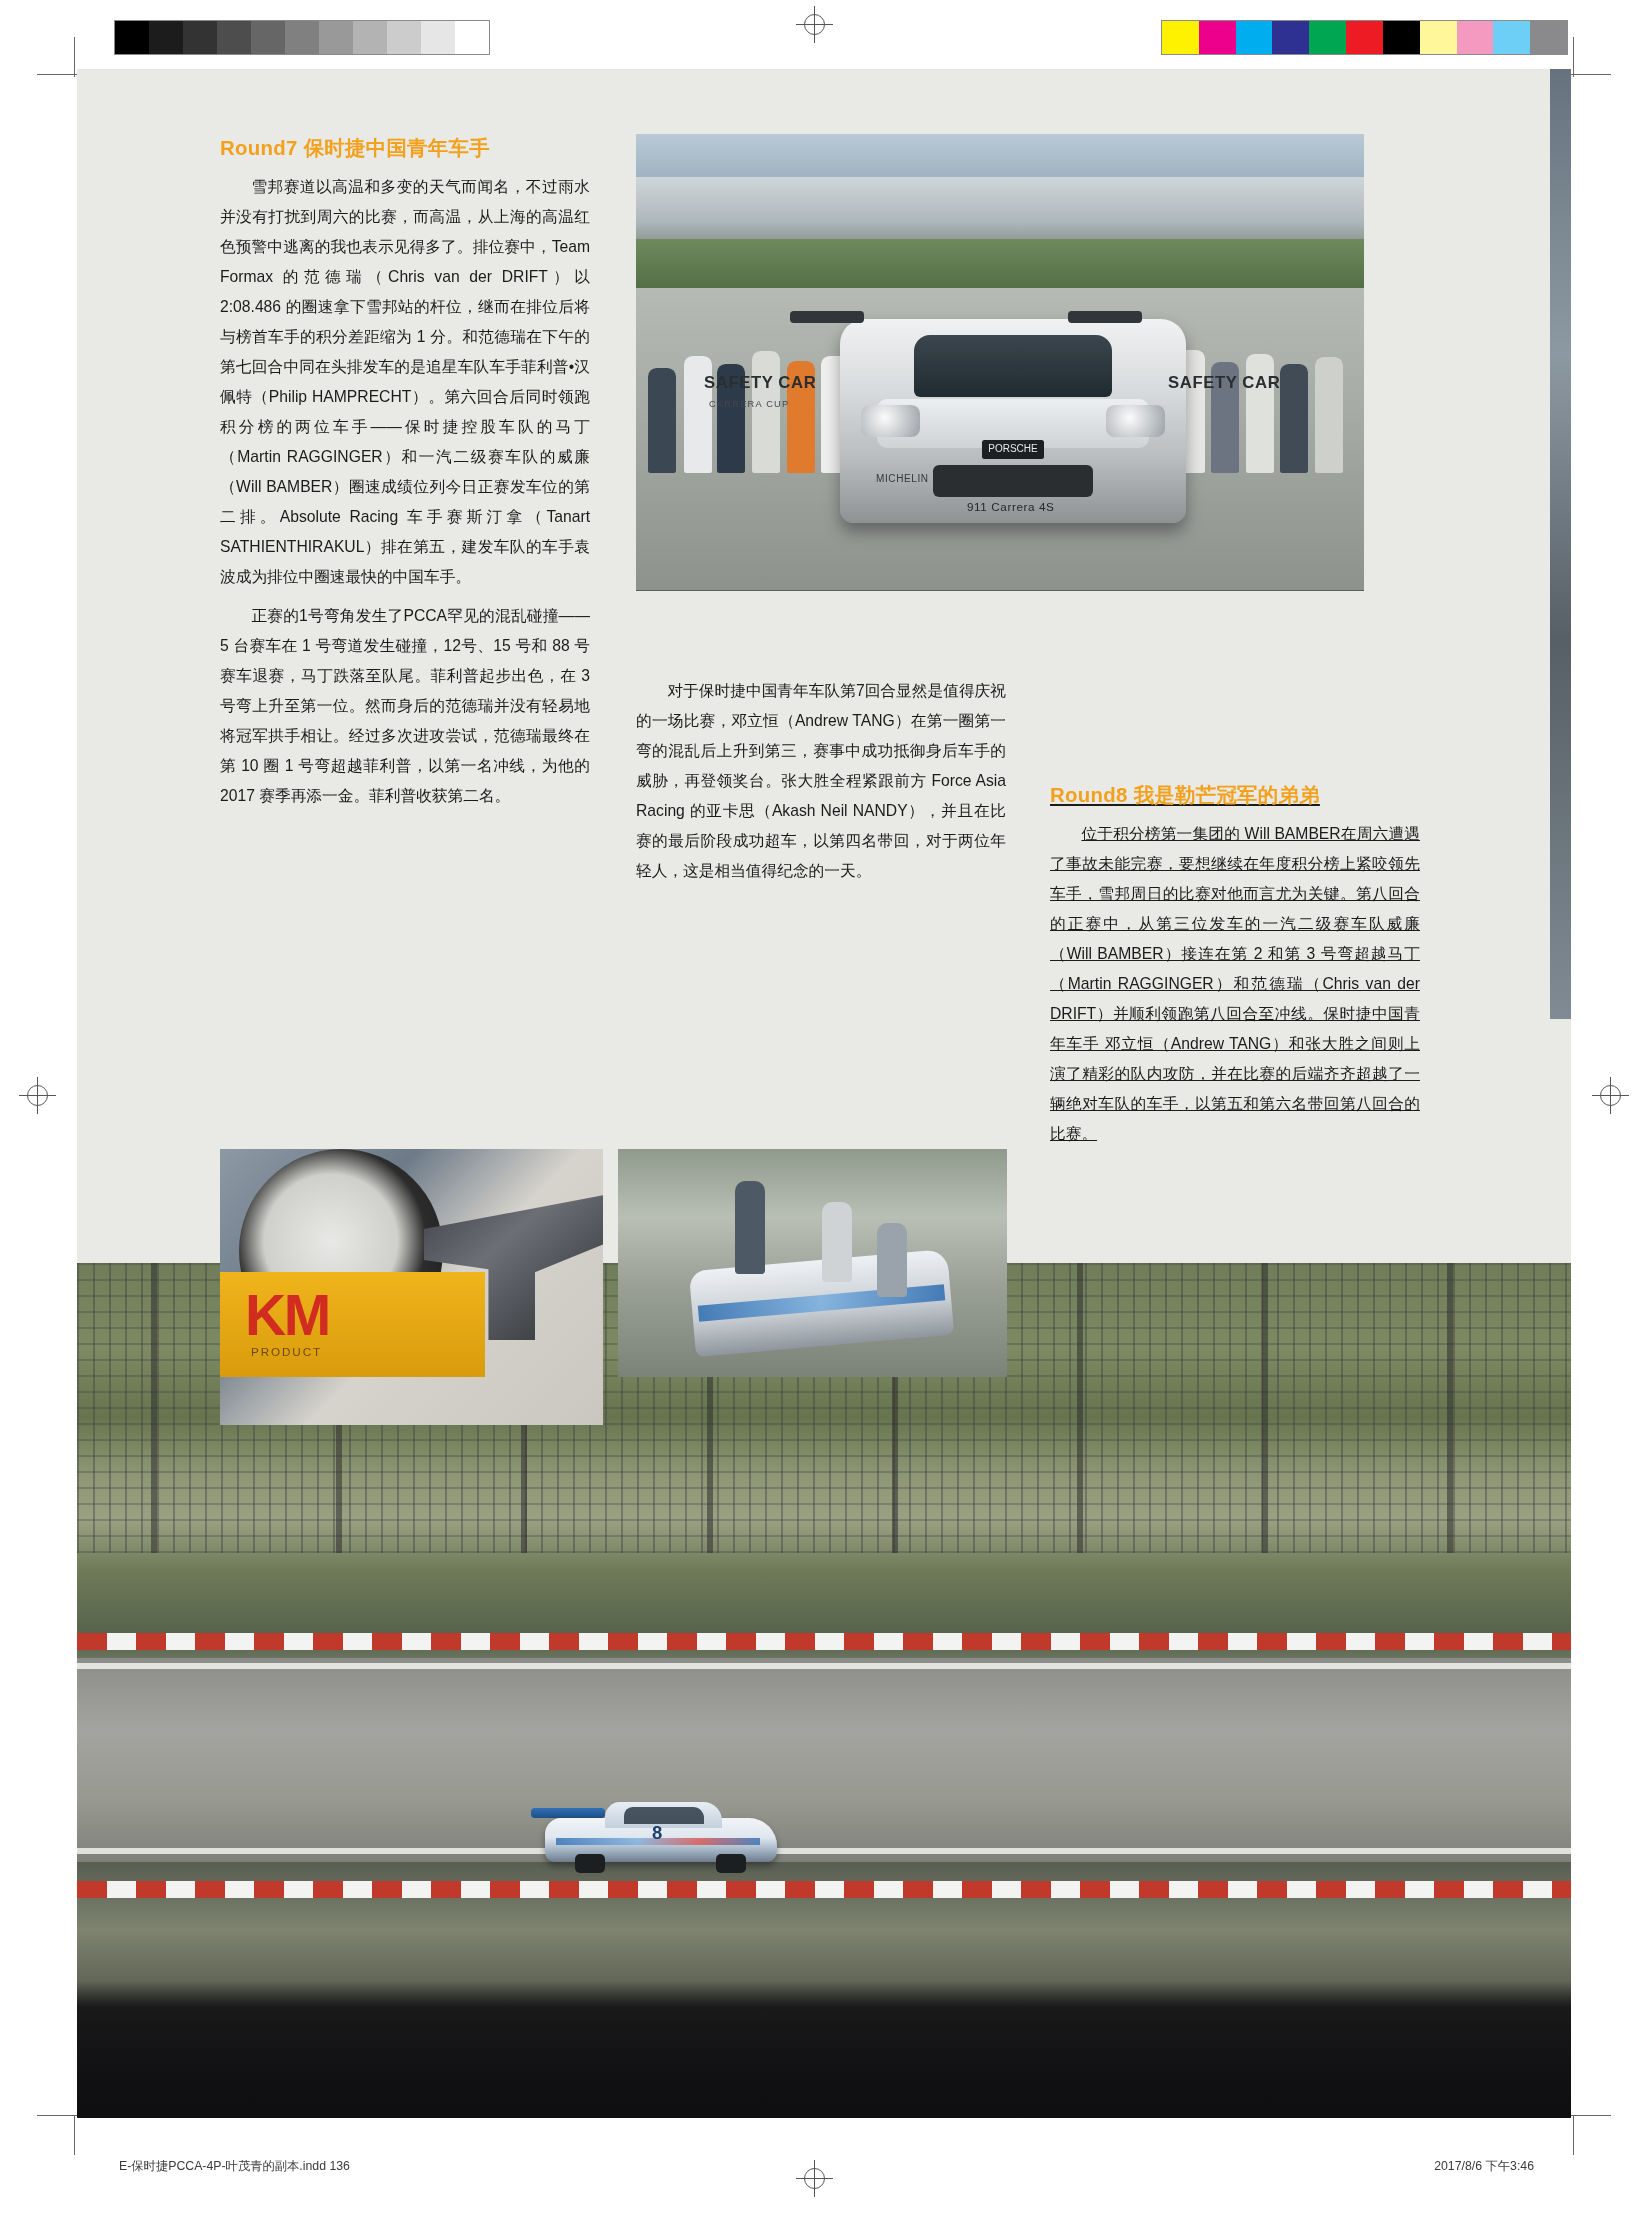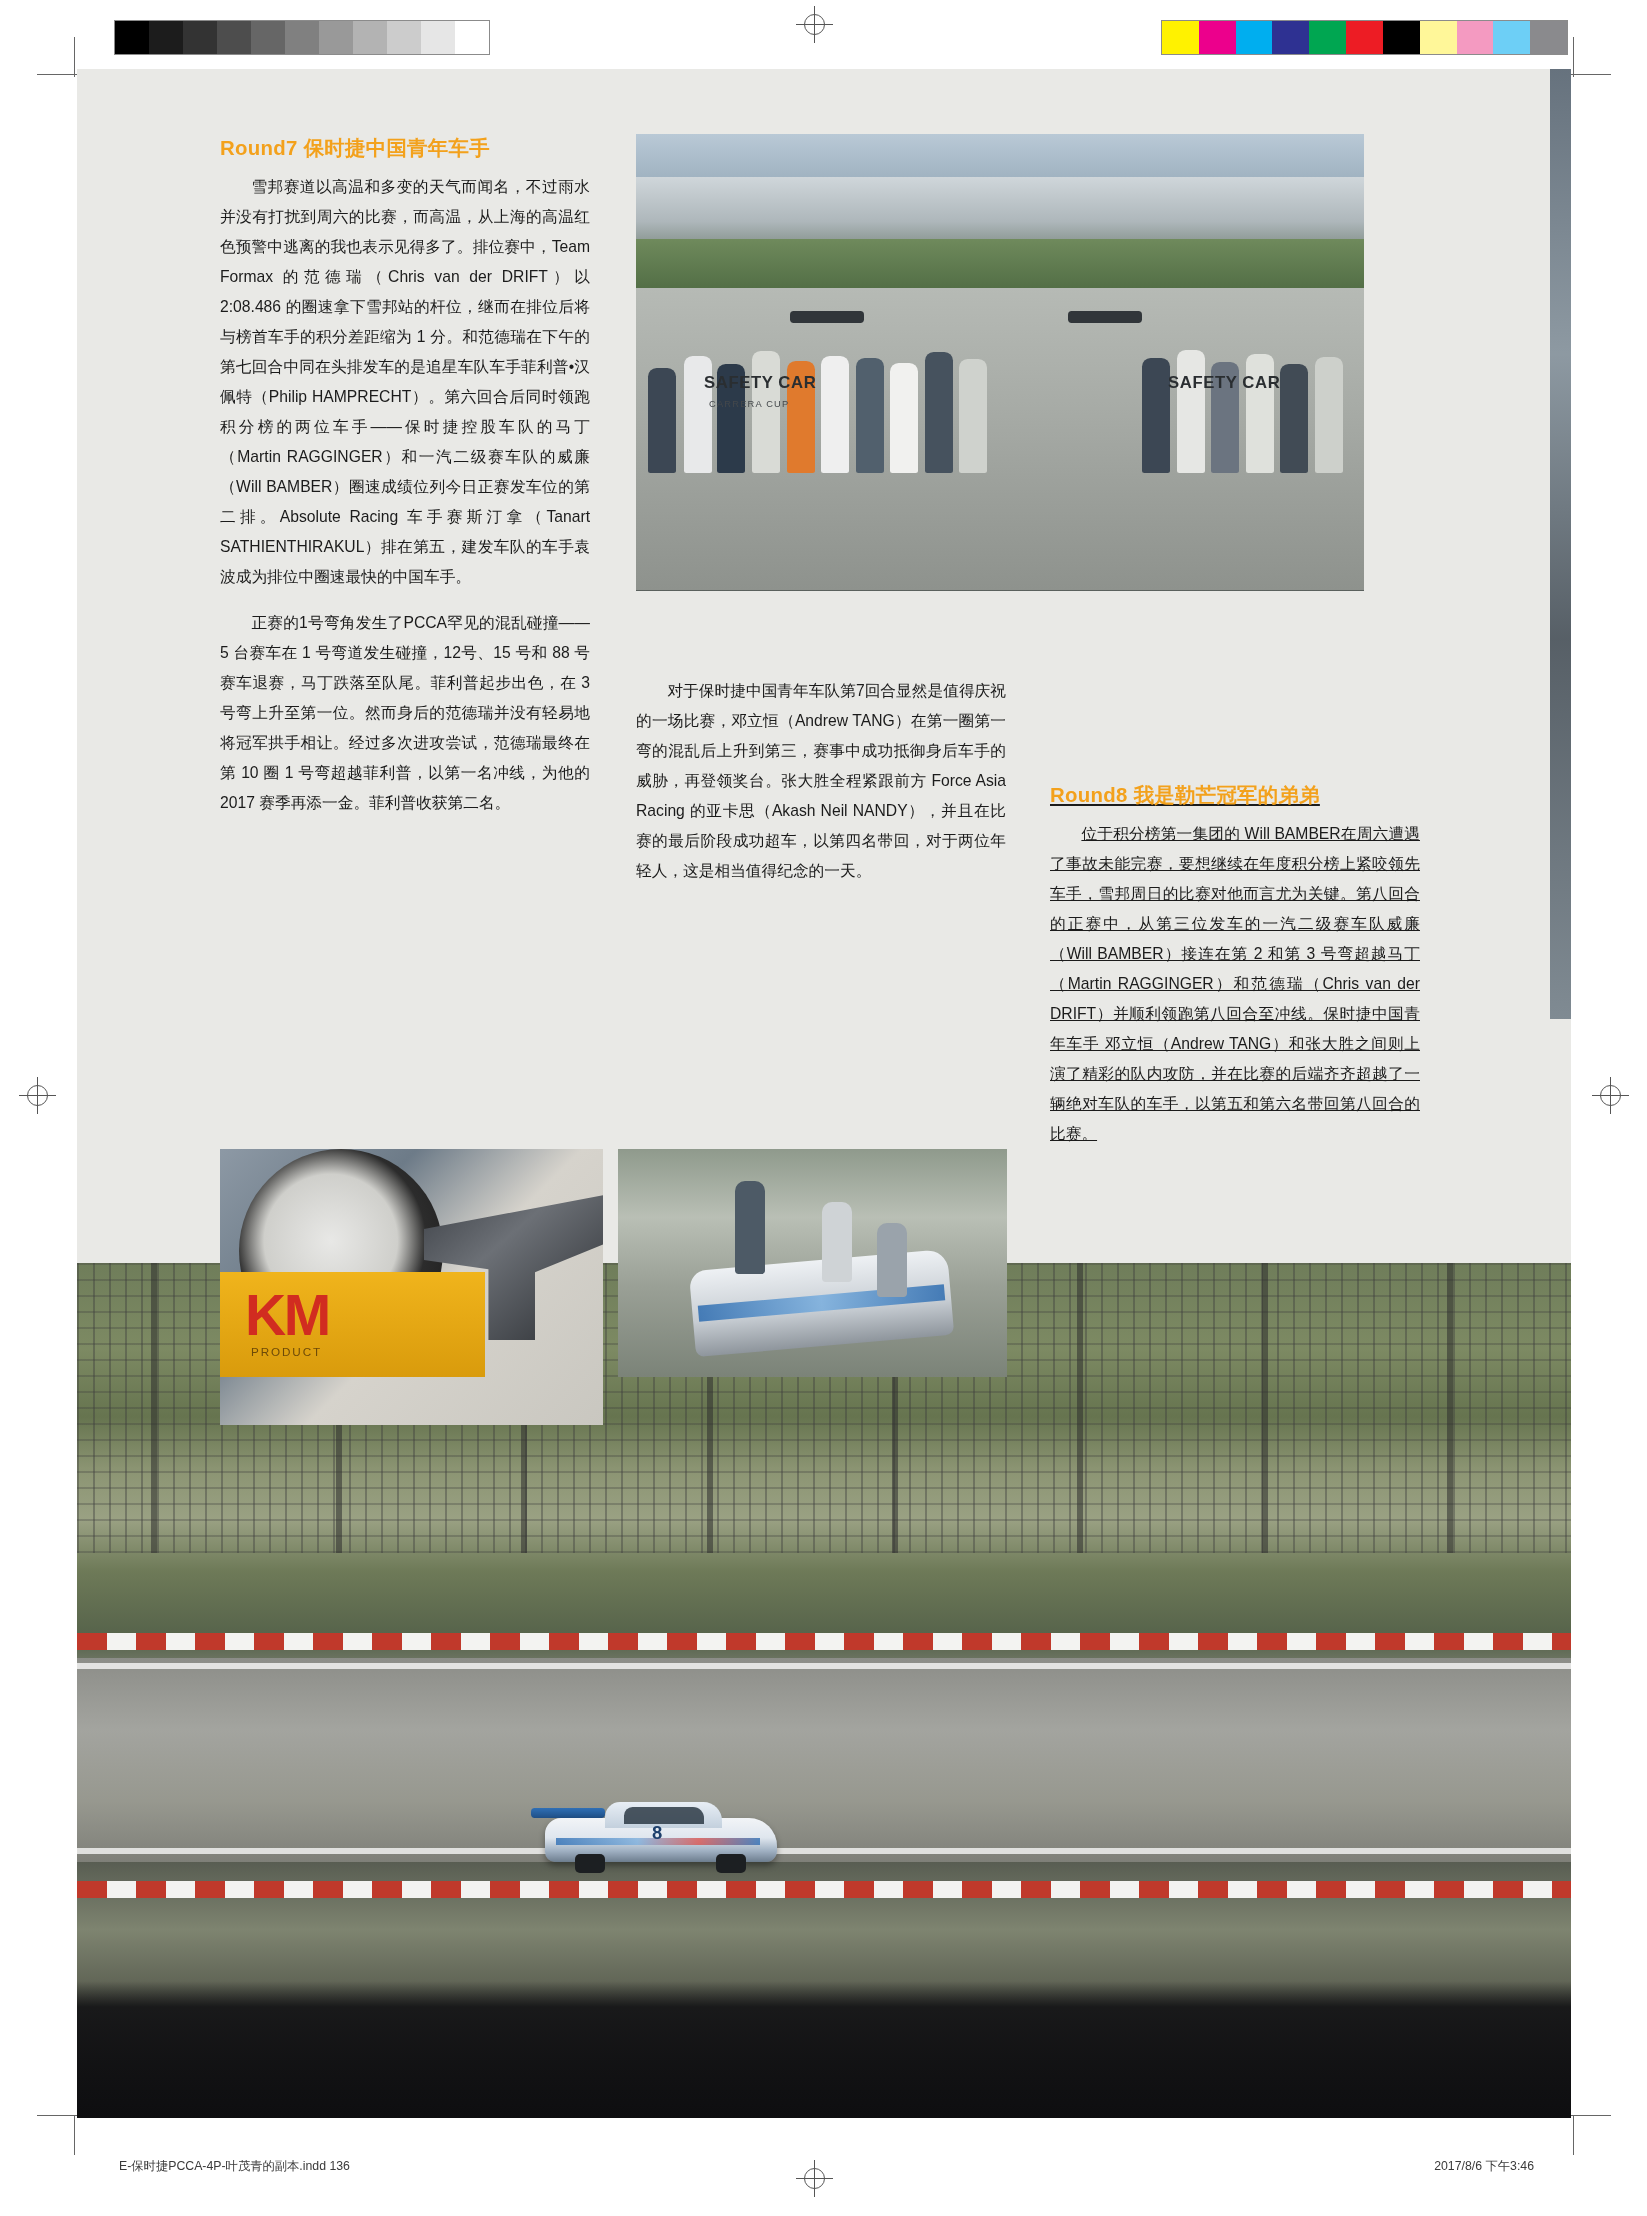--- a/index.html
+++ b/index.html
@@ -376,21 +376,21 @@
     line-height: 30px;
     text-align: justify;
     text-justify: inter-ideograph;
     margin: 0 0 1.2px 0;
     text-indent: 2em;
   }
   .col1 { left: 219px; top: 135px; width: 370px; }
   .col2 { left: 636px; top: 676px; width: 370px; }
   .col3 { left: 1049px; top: 676px; width: 370px; text-decoration: underline; }
 
-  .col1 .para2 { margin-top: 16px; }
+  .col1 .para2 { margin-top: 9px; }
 
   
   .footer-left {
     position: absolute;
     left: 119px;
     bottom: 41px;
     font-size: 12.3px;
     color: #3a3a3a;
   }
   .footer-right {
@@ -524,20 +524,30 @@
         <div class="p" style="left:289px; height:121px; background:#46525e;"></div>
         <div class="p" style="left:323px; height:114px; background:#cfd2cd;"></div>
         <div class="p" style="left:506px; height:115px; background:#3c4754;"></div>
         <div class="p" style="left:541px; height:123px; background:#e6e7e4;"></div>
         <div class="p" style="left:575px; height:111px; background:#6b7480;"></div>
         <div class="p" style="left:610px; height:119px; background:#dfe1dc;"></div>
         <div class="p" style="left:644px; height:109px; background:#414b55;"></div>
         <div class="p" style="left:679px; height:116px; background:#cdd0cb;"></div>
       </div>
 
+      <div class="sc-car">
+        <div class="sc-windshield"></div>
+        <div class="sc-hood"></div>
+        <div class="sc-light" style="left:21px;"></div>
+        <div class="sc-light" style="right:21px;"></div>
+        <div class="sc-grille"></div>
+        <div class="sc-plate">PORSCHE</div>
+        <div style="position:absolute;left:127px;top:181px;font-size:11.7px;color:#24282b;letter-spacing:0.6px;">911 Carrera 4S</div>
+        <div style="position:absolute;left:36px;top:154px;font-size:10px;color:#33383b;letter-spacing:0.6px;">MICHELIN</div>
+      </div>
 
       <div class="sc-roofbar" style="left:154px; top:177px; width:74px; height:12.3px;"></div>
       <div class="sc-roofbar" style="left:432px; top:177px; width:74px; height:12.3px;"></div>
 
       <div class="sc-door-text" style="left:68px; top:239px;">SAFETY CAR</div>
       <div class="sc-door-text" style="left:532px; top:239px;">SAFETY CAR</div>
       <div style="position:absolute;left:73px;top:265px;font-size:9.3px;color:#44484b;letter-spacing:1.2px;text-align:right;">CARRERA CUP</div>
     </div>
 
     <div class="photo-wing" style="left:143px; top:1080px;">

